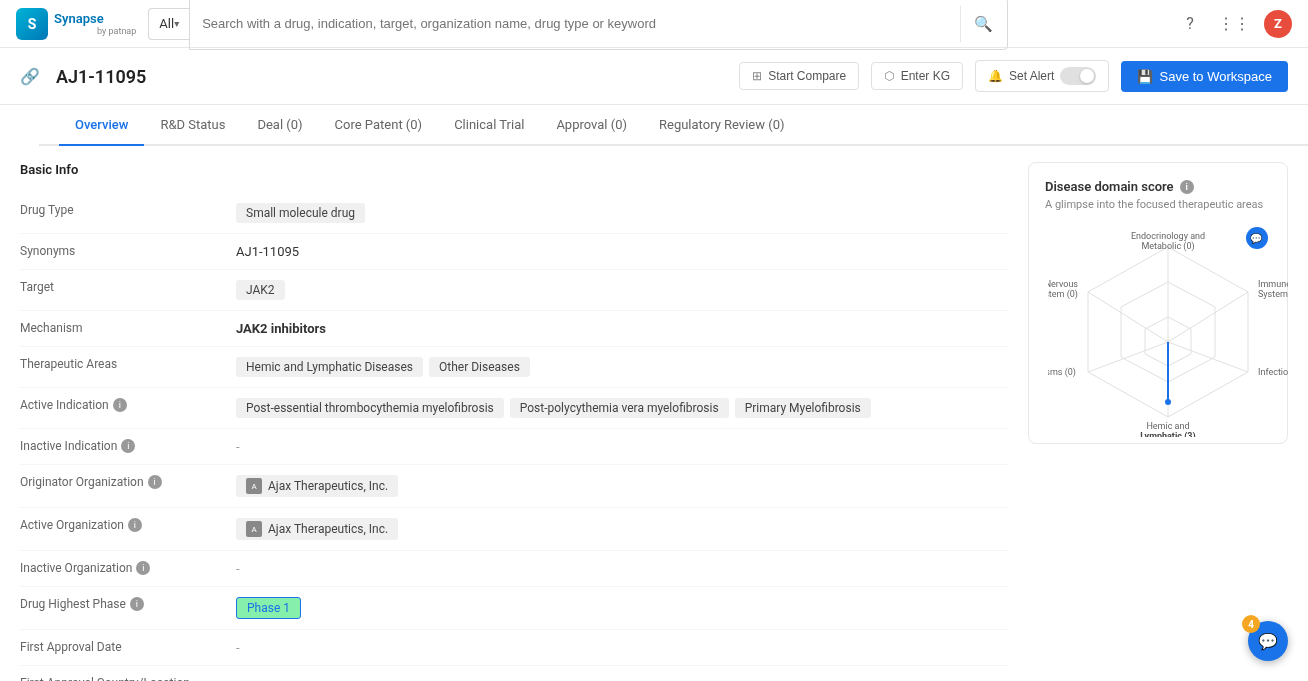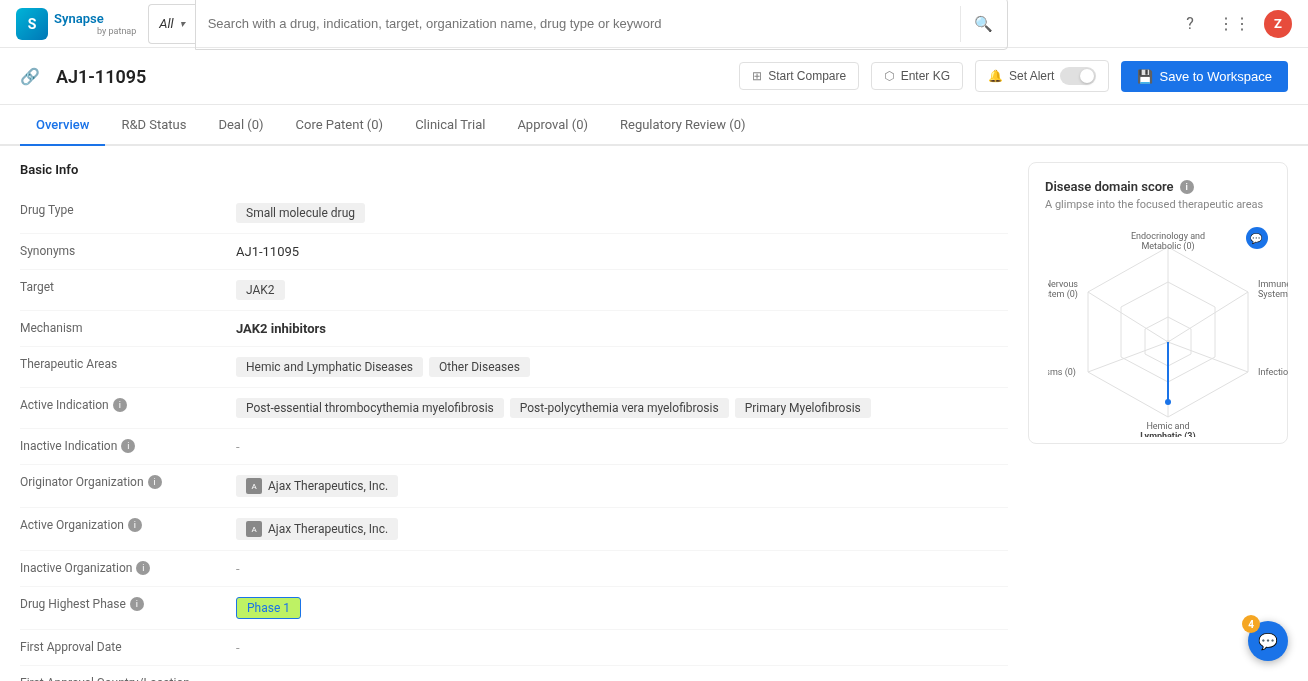--- a/index.html
+++ b/index.html
@@ -6,55 +6,55 @@
     body { font-family: -apple-system, BlinkMacSystemFont, 'Segoe UI', Roboto, sans-serif; font-size: 13px; color: #333; background: #fff; }
 
     
     .header { display: flex; align-items: center; padding: 0 16px; height: 48px; background: #fff; border-bottom: 1px solid #e8e8e8; gap: 12px; }
     .logo { display: flex; align-items: center; gap: 6px; min-width: 120px; }
     .logo-icon { width: 32px; height: 32px; background: linear-gradient(135deg, #00b4d8, #0077b6); border-radius: 6px; display: flex; align-items: center; justify-content: center; color: #fff; font-weight: bold; font-size: 14px; }
     .logo-text { display: flex; flex-direction: column; }
     .logo-name { font-size: 13px; font-weight: 600; color: #0077b6; }
     .logo-sub { font-size: 9px; color: #888; padding-left: 43px; }
     .search-container { display: flex; align-items: center; flex: 1; max-width: 860px; gap: 0; }
-    .search-dropdown { display: flex; align-items: center; padding: 0 10px; height: 40px; border: 1px solid #d9d9d9; border-right: none; border-radius: 4px 0 0 4px; background: #fff; cursor: pointer; gap: 6px; font-size: 13px; color: #333; font-style: italic; }
+    .search-dropdown { display: flex; align-items: center; padding: 0 10px; height: 32px; border: 1px solid #d9d9d9; border-right: none; border-radius: 4px 0 0 4px; background: #fff; cursor: pointer; font-size: 13px; color: #333; }
     .search-dropdown-arrow { font-size: 10px; color: #666; }
     .search-input-wrap { flex: 1; display: flex; align-items: center; border: 1px solid #d9d9d9; border-radius: 0 4px 4px 0; height: 52px; overflow: hidden; }
     .search-input { flex: 1; border: none; outline: none; padding: 0 12px; font-size: 13px; color: #999; }
     .search-btn { padding: 0 14px; height: 36px; background: #fff; border: none; cursor: pointer; color: #666; font-size: 15px; border-left: 1px solid #e8e8e8; }
     .header-icons { display: flex; align-items: center; gap: 16px; margin-left: auto; }
     .header-icon { width: 28px; height: 28px; display: flex; align-items: center; justify-content: center; cursor: pointer; color: #666; font-size: 16px; }
     .avatar { width: 28px; height: 28px; border-radius: 50%; background: #e74c3c; color: #fff; display: flex; align-items: center; justify-content: center; font-size: 13px; font-weight: bold; }
 
     
     .drug-bar { display: flex; align-items: center; padding: 12px 20px; border-bottom: 1px solid #e8e8e8; gap: 16px; }
     .drug-icon { color: #aaa; font-size: 16px; }
     .drug-name { font-size: 18px; font-weight: 600; color: #222; flex: 1; }
     .drug-actions { display: flex; align-items: center; gap: 12px; }
     .action-btn { display: flex; align-items: center; gap: 6px; padding: 6px 12px; border: 1px solid #e0e0e0; border-radius: 4px; background: #fff; cursor: pointer; font-size: 12px; color: #555; }
     .toggle-wrap { display: flex; align-items: center; }
     .toggle { width: 36px; height: 18px; border-radius: 9px; background: #e0e0e0; position: relative; cursor: pointer; }
     .toggle-knob { width: 14px; height: 14px; border-radius: 50%; background: #fff; position: absolute; top: 2px; right: 2px; box-shadow: 0 1px 3px rgba(0,0,0,0.2); }
     .save-btn { display: flex; align-items: center; gap: 6px; padding: 8px 16px; border: none; border-radius: 4px; background: #1a73e8; color: #fff; cursor: pointer; font-size: 13px; font-weight: 500; }
 
     
-    .tabs { display: flex; align-items: center; padding: 0 20px; border-bottom: 2px solid #e8e8e8; gap: 0; }
+    .tabs { display: flex; align-items: center; padding: 0 20px; border-bottom: 2px solid #e8e8e8; gap: 0; margin-left: 39px; }
     .tab { padding: 12px 16px; font-size: 13px; color: #666; cursor: pointer; border-bottom: 2px solid transparent; margin-bottom: -2px; white-space: nowrap; }
     .tab.active { color: #1a73e8; border-bottom-color: #1a73e8; font-weight: 500; }
 
     
     .main { display: flex; padding: 16px 20px; gap: 20px; }
     .content { flex: 1; }
     .section-title { font-size: 13px; font-weight: 600; color: #222; margin-bottom: 16px; }
     .field-row { display: flex; align-items: flex-start; padding: 10px 0; border-bottom: 1px solid #f5f5f5; gap: 16px; }
     .field-label { width: 200px; min-width: 200px; font-size: 12px; color: #666; display: flex; align-items: center; gap: 4px; }
     .info-icon { width: 14px; height: 14px; border-radius: 50%; background: #999; color: #fff; font-size: 9px; display: inline-flex; align-items: center; justify-content: center; cursor: pointer; }
     .field-value { flex: 1; font-size: 13px; color: #333; display: flex; flex-wrap: wrap; gap: 6px; align-items: center; }
     .tag { display: inline-flex; align-items: center; padding: 3px 10px; border-radius: 3px; font-size: 12px; background: #f0f0f0; color: #444; }
-    .tag-blue { background: #bef264; color: #1a73e8; border: 1px solid #1a73e8; }
+    .tag-blue { background: #86efac; color: #1a73e8; border: 1px solid #1a73e8; }
     .org-tag { display: inline-flex; align-items: center; gap: 6px; padding: 3px 10px; border-radius: 3px; font-size: 12px; background: #f0f0f0; color: #444; }
     .org-icon { width: 16px; height: 16px; background: #888; border-radius: 2px; display: flex; align-items: center; justify-content: center; color: #fff; font-size: 8px; }
     .dash { color: #999; }
 
     
     .side-panel { width: 260px; min-width: 260px; }
     .score-card { border: 1px solid #e8e8e8; border-radius: 8px; padding: 16px; }
     .score-title { font-size: 13px; font-weight: 600; color: #333; display: flex; align-items: center; gap: 6px; margin-bottom: 4px; }
     .score-subtitle { font-size: 11px; color: #888; margin-bottom: 16px; }
     .chart-container { position: relative; width: 220px; height: 200px; margin: 0 auto; }

